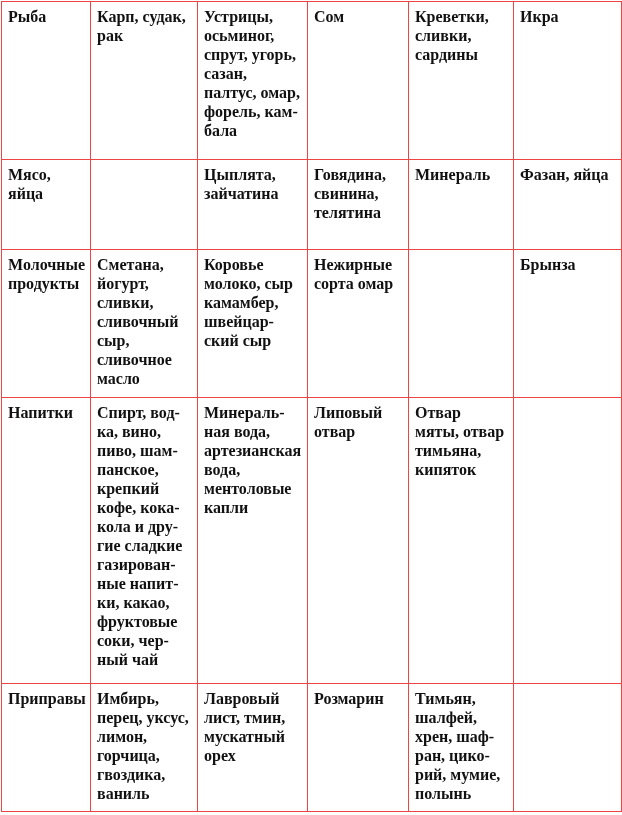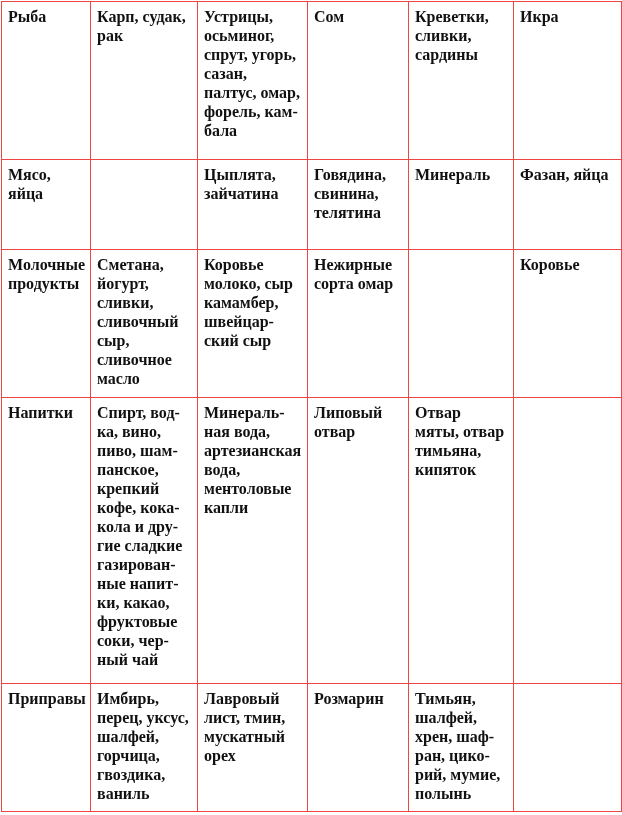--- a/index.html
+++ b/index.html
@@ -74,33 +74,33 @@
         <td>Говядина, свинина, телятина</td>
         <td>Минераль</td>
         <td>Фазан, яйца</td>
       </tr>
       <tr class="r2">
         <td>Молочные продукты</td>
         <td>Сметана, йогурт, сливки, сливоч­ный сыр, сливочное масло</td>
         <td>Коровье молоко, сыр камамбер, швейцар­ский сыр</td>
         <td>Нежирные сорта омар</td>
         <td></td>
-        <td>Коровье</td>
+        <td>Брынза</td>
       </tr>
       <tr class="r3">
         <td>Напитки</td>
         <td>Спирт, вод­ка, вино, пиво, шам­панское, крепкий кофе, кока-кола и дру­гие сладкие газирован­ные напит­ки, какао, фруктовые соки, чер­ный чай</td>
         <td>Минераль­ная вода, артезиан­ская вода, ментоловые капли</td>
         <td>Липовый отвар</td>
         <td>Отвар мяты, отвар тимьяна, кипяток</td>
         <td></td>
       </tr>
       <tr class="r4">
         <td>Приправы</td>
-        <td>Имбирь, перец, ук­сус, шалфей, горчица, гвоздика, ваниль</td>
+        <td>Имбирь, перец, ук­сус, лимон, горчица, гвоздика, ваниль</td>
         <td>Лавровый лист, тмин, мускатный орех</td>
         <td>Розмарин</td>
         <td>Тимьян, шалфей, хрен, шаф­ран, цико­рий, мумие, полынь</td>
         <td></td>
       </tr>
     </tbody>
   </table>
 </div>
 
 </body></html>

